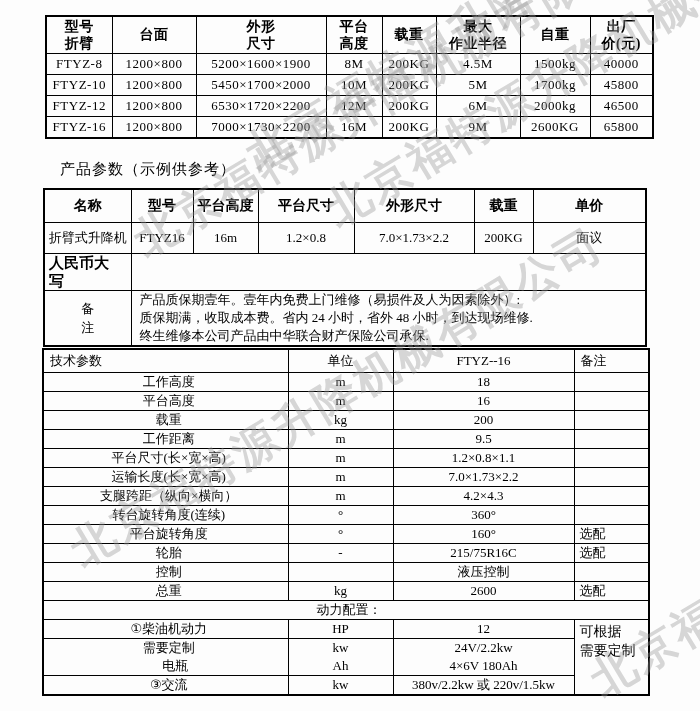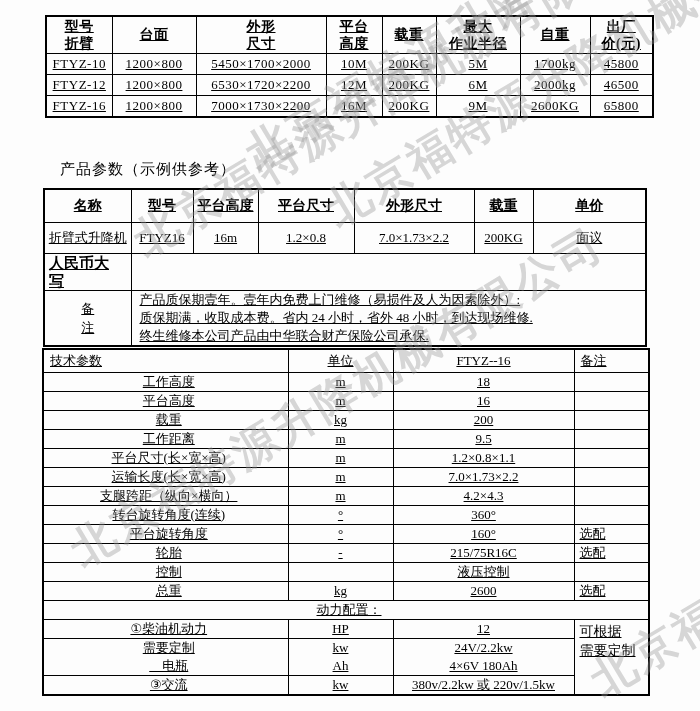--- a/index.html
+++ b/index.html
@@ -1,18 +1,18 @@
 <!DOCTYPE html>
 <html><head>
 <meta charset="utf-8">
 <style>
   html,body{margin:0;padding:0;background:#fff;}
   .page{position:relative;width:700px;height:711px;background:#fdfdfd;overflow:hidden;
         font-family:"Liberation Serif","DejaVu Serif","DejaVu Sans",serif;color:#000;}
-  table{border-collapse:collapse;table-layout:fixed;position:absolute;background:transparent;text-decoration:underline;}
+  table{border-collapse:collapse;table-layout:fixed;position:absolute;background:transparent;}
   td{border:1px solid #000;font-size:13px;text-align:center;vertical-align:middle;padding:0;overflow:hidden;}
   .pre{white-space:pre-line;}
   .th{font-weight:bold;font-size:14px;line-height:17px;}
   
   #price-table{left:45px;top:15px;width:607px;border:2px solid #000;}
   #price-table td{height:20px;letter-spacing:0.5px;}
   
   .section-title{position:absolute;left:60px;top:160px;font-size:15px;letter-spacing:1px;}
   
   #product-table{left:43px;top:188px;width:602px;border:2px solid #000;}
@@ -66,20 +66,30 @@
       <td class="th pre">平台
 高度</td>
       <td class="th pre">载重</td>
       <td class="th pre">最大
 作业半径</td>
       <td class="th pre">自重</td>
       <td class="th pre">出厂
 价(元)</td>
     </tr>
     <tr>
+      <td>FTYZ-8</td>
+      <td>1200×800</td>
+      <td>5200×1600×1900</td>
+      <td>8M</td>
+      <td>200KG</td>
+      <td>4.5M</td>
+      <td>1500kg</td>
+      <td>40000</td>
+    </tr>
+    <tr>
       <td>FTYZ-10</td>
       <td>1200×800</td>
       <td>5450×1700×2000</td>
       <td>10M</td>
       <td>200KG</td>
       <td>5M</td>
       <td>1700kg</td>
       <td>45800</td>
     </tr>
     <tr>

